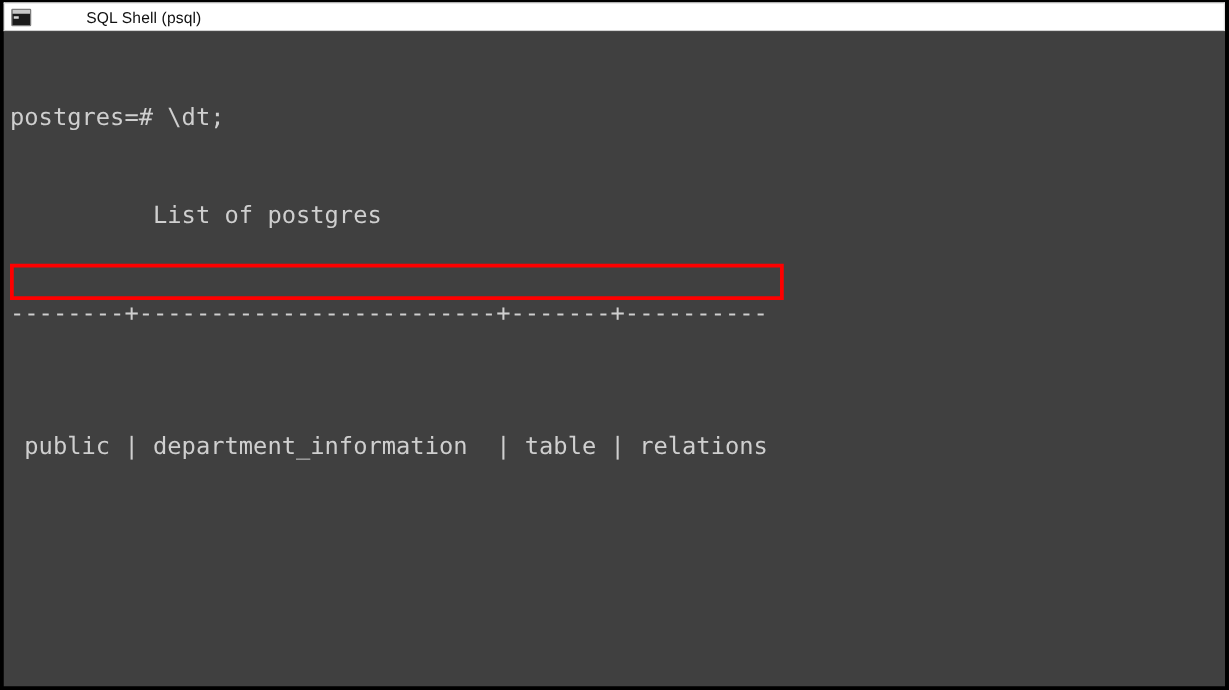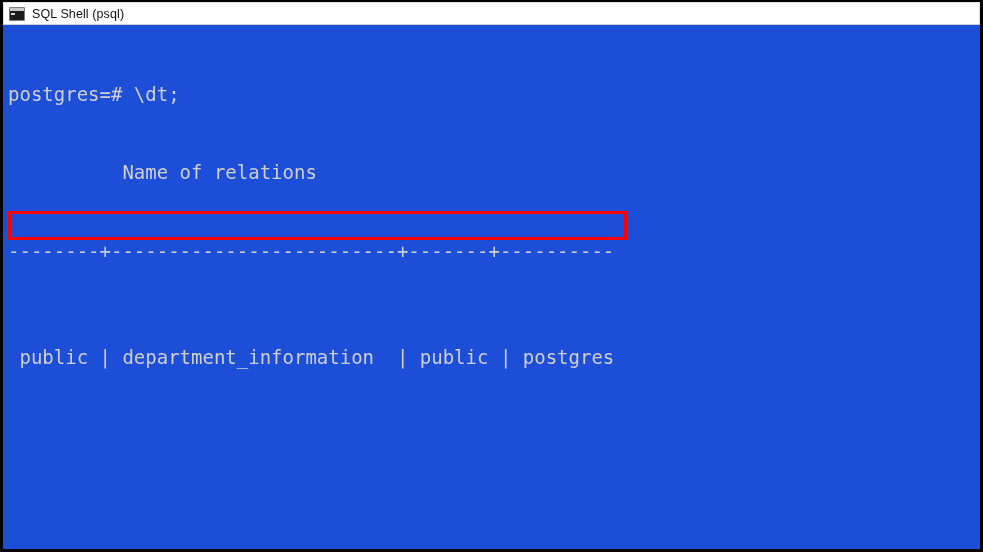--- a/index.html
+++ b/index.html
@@ -32,20 +32,21 @@
     top: 2px;
     width: 977px;
     height: 23px;
     background: #ffffff;
     border: 1px solid #e2e2e2;
     border-bottom: 1px solid #d0d0d0;
     box-sizing: border-box;
     display: flex;
     align-items: center;
     padding-left: 5px;
+    gap: 37px;
   }
   #titlebar-icon {
     width: 16px;
     height: 14px;
     flex: 0 0 auto;
     position: relative;
     margin-right: 7px;
   }
   #titlebar-icon .frame {
     position: absolute;
@@ -76,21 +77,21 @@
     white-space: nowrap;
   }
 
   
   #terminal {
     position: absolute;
     left: 3px;
     top: 25px;
     width: 977px;
     height: 524px;
-    background: #1d4ed8;
+    background: #404040;
     box-sizing: border-box;
     overflow: hidden;
   }
   #console {
     position: absolute;
     left: 5px;
     top: 3px;
     white-space: pre;
     font-family: "DejaVu Sans Mono", monospace;
     font-size: 19px;
@@ -126,24 +127,24 @@
       <span class="frame"></span>
       <span class="bar"></span>
       <span class="cursor"></span>
     </span>
     <span id="titlebar-text">SQL Shell (psql)</span>
   </div>
 
   <div id="terminal">
     <div id="console">
       <div class="line">postgres=# \dt;</div>
-      <div class="line">          Name of relations</div>
+      <div class="line">          List of postgres</div>
       <div class="line">--------+-------------------------+-------+----------</div>
 
-      <div class="line"> public | department_information  | public | postgres</div>
+      <div class="line"> public | department_information  | table | relations</div>
       
       
       
       
       
       
       
       
       
 

